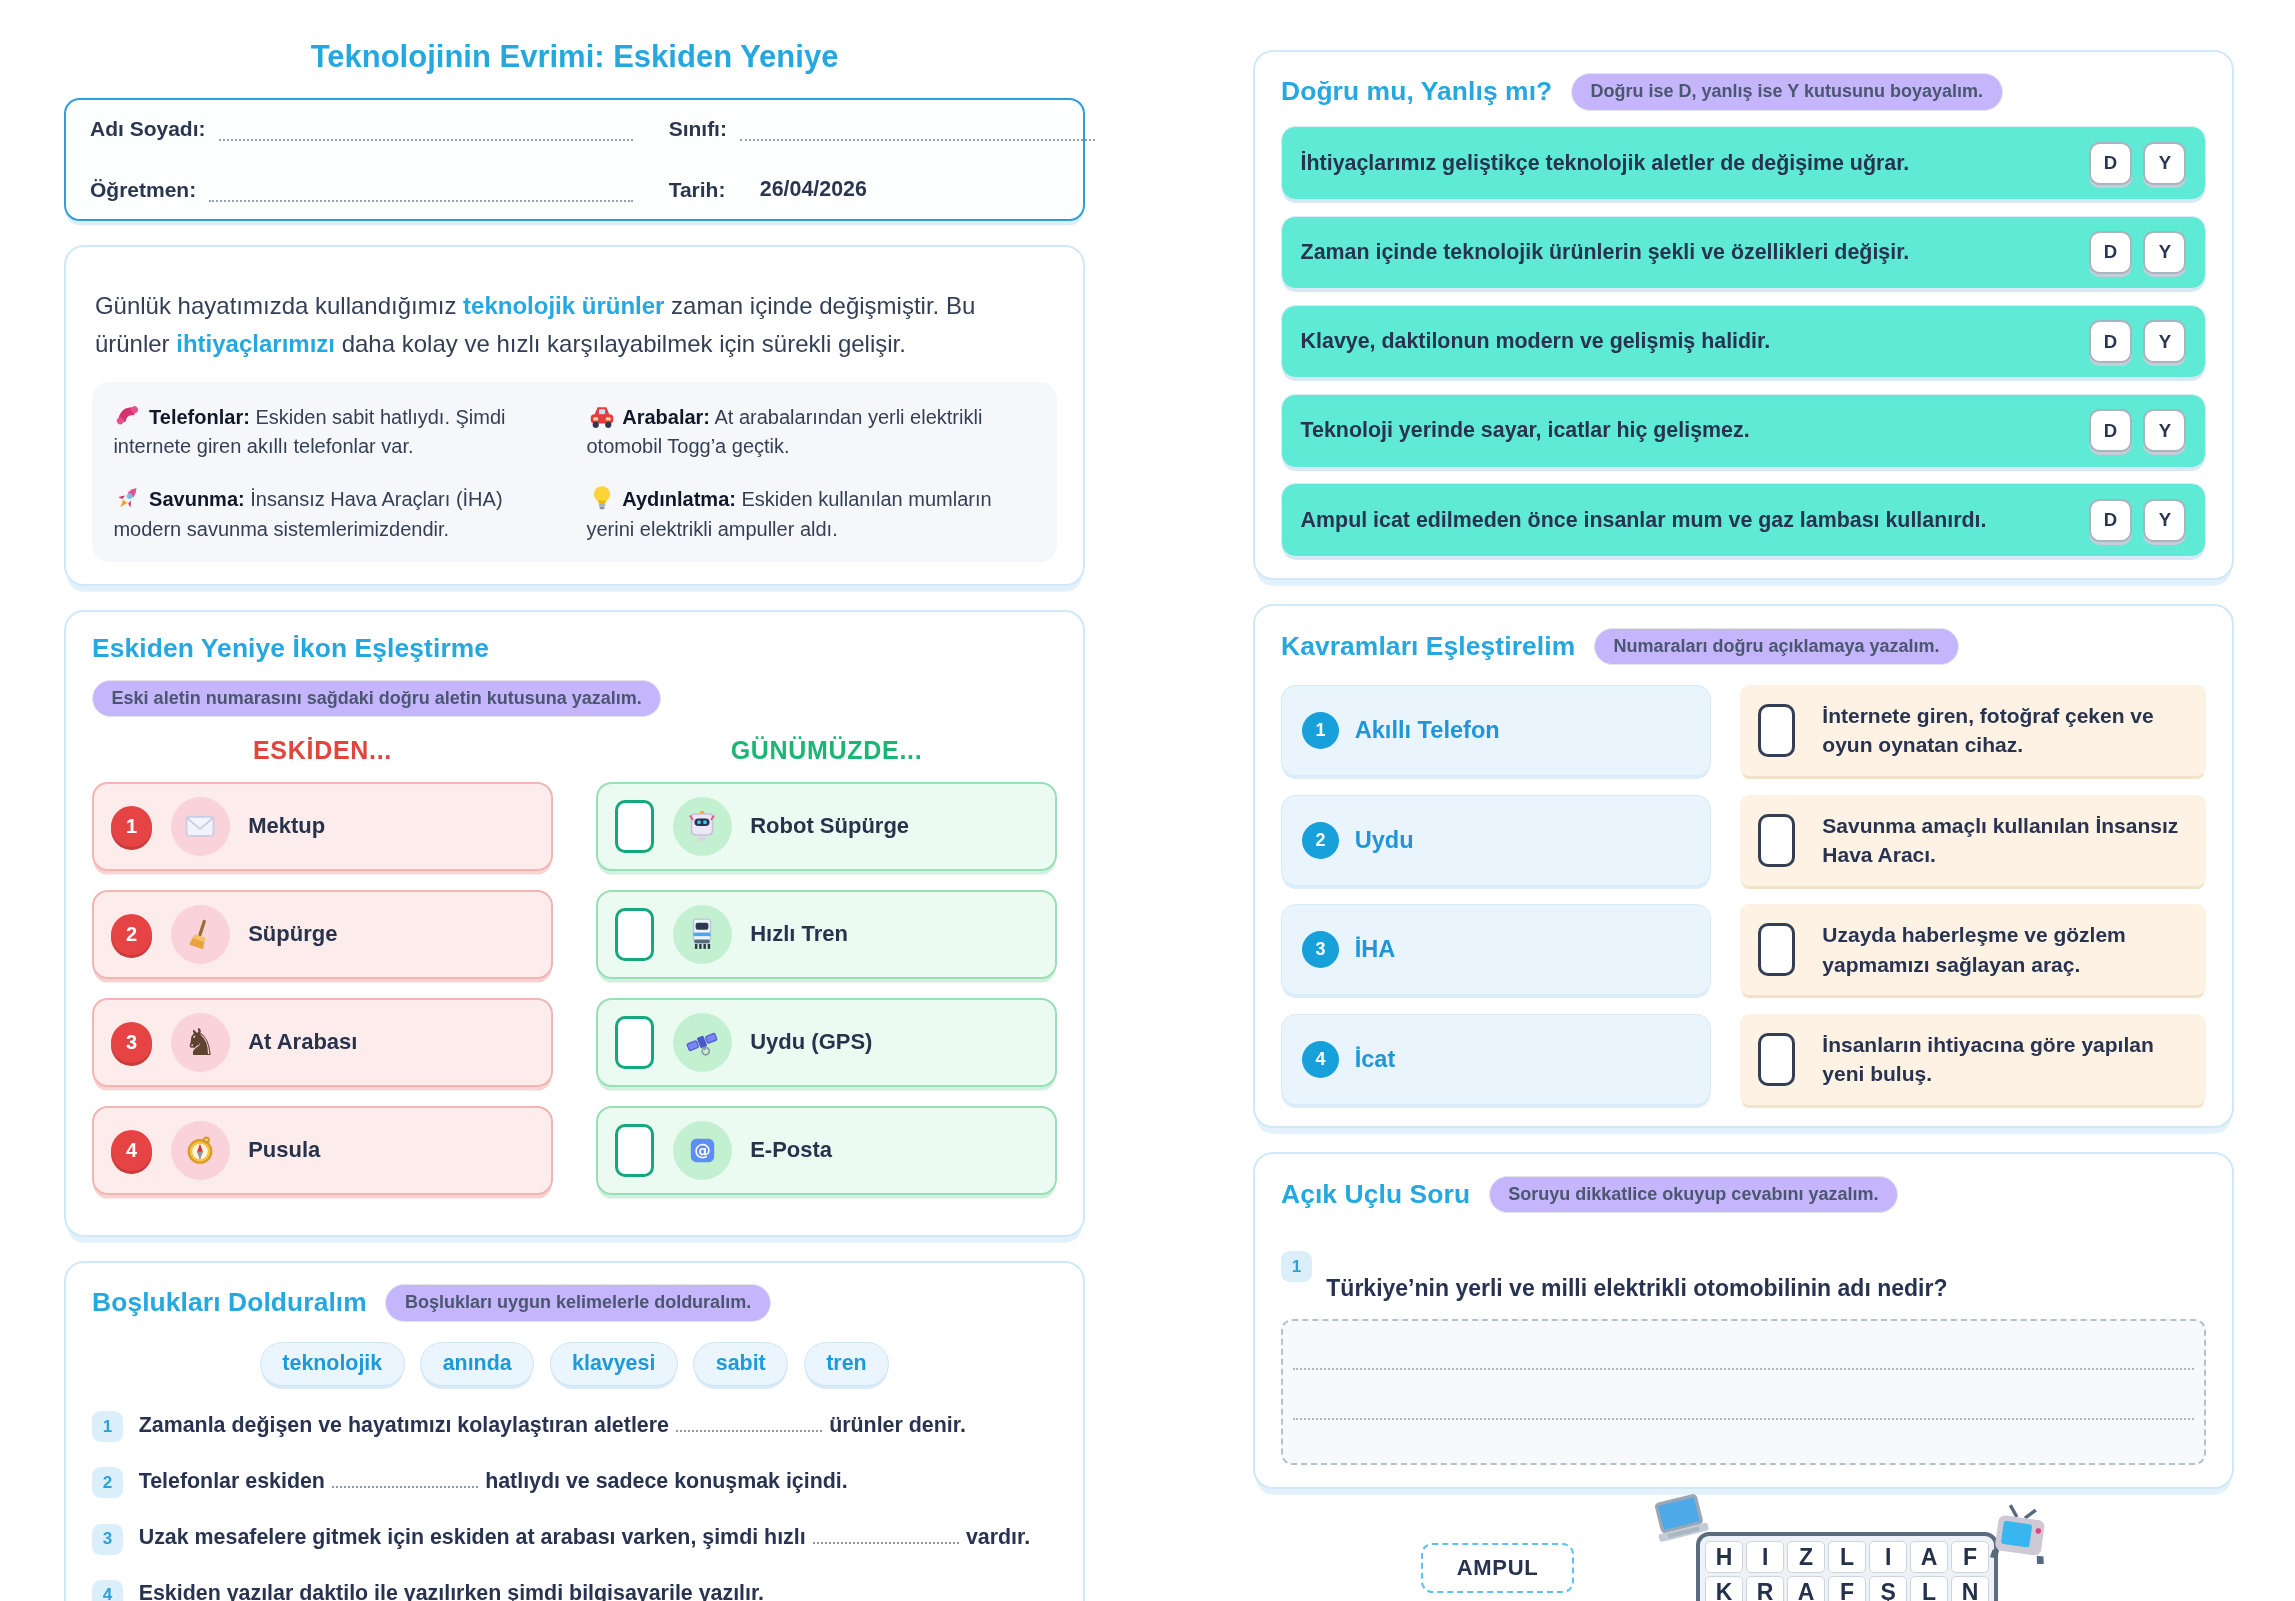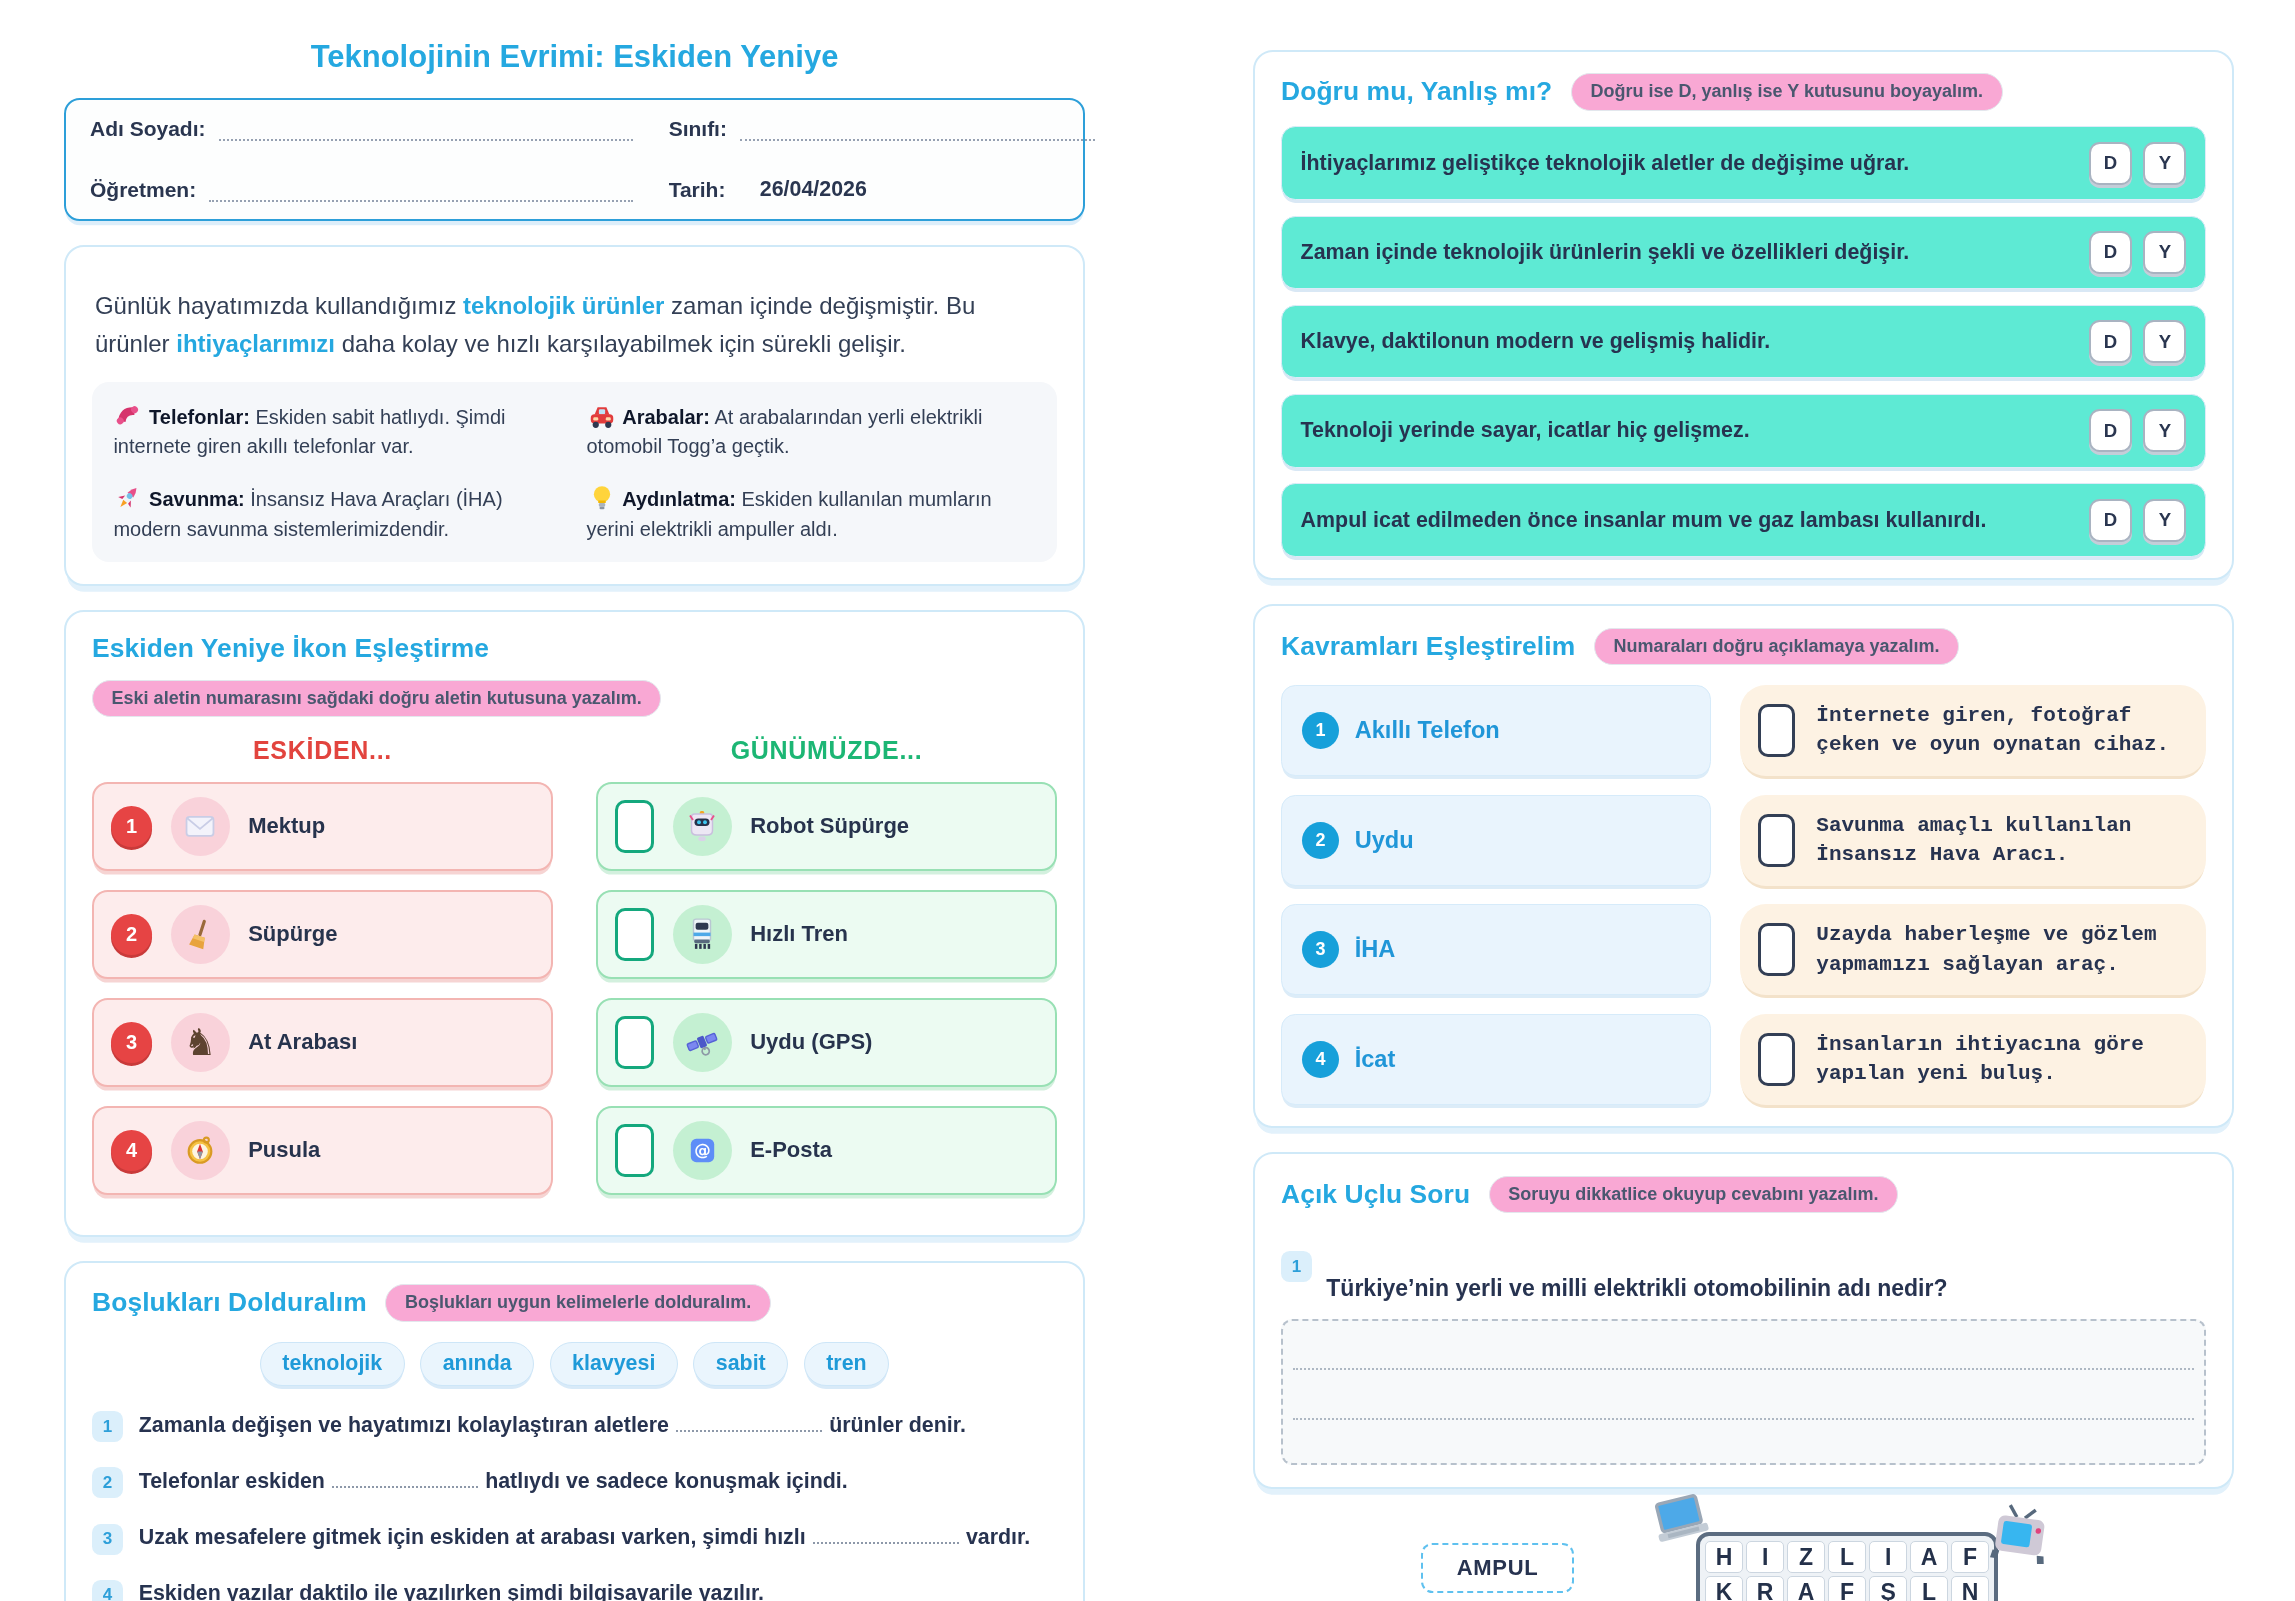--- a/index.html
+++ b/index.html
@@ -15,21 +15,21 @@
 
   
   .card{
     background:#fff;border:2.1px solid #cfe9f8;border-radius:20px;
     box-shadow:0 8.6px 0 -2.9px #e2f1fb;
     padding:21.4px 26px;margin-top:24px;
   }
   .sec-head{display:flex;align-items:center;gap:18.6px;flex-wrap:wrap;}
   .sec-title{color:#25a8e0;font-size:26.4px;font-weight:bold;letter-spacing:0.1px;}
   .badge{
-    background:#f9a8d4;border:1.4px solid #e3e7ed;border-radius:713px;
+    background:#c4b5fd;border:1.4px solid #e3e7ed;border-radius:713px;
     padding:7.1px 18.6px;font-size:18px;color:#4a576f;font-weight:bold;
   }
   .numcircle{
     width:41px;height:41px;border-radius:50%;flex:0 0 auto;
     display:flex;align-items:center;justify-content:center;
     color:#fff;font-weight:bold;font-size:20px;
   }
   .checkbox{
     background:#fff;border-radius:10px;flex:0 0 auto;
   }
@@ -118,22 +118,22 @@
   
   .cm-grid{display:grid;grid-template-columns:46.5% 1fr;column-gap:28.6px;row-gap:18.6px;margin-top:20px;}
   .cm-left{
     background:#e9f4fd;border:1.4px solid #d6ebfa;border-radius:14.3px;
     box-shadow:0 4.3px 0 -1.4px #dcecf8;
     display:flex;align-items:center;gap:15.7px;padding:17px 20px;min-height:91px;
   }
   .cm-left .numcircle{width:37px;height:37px;background:#17a0da;font-size:18px;}
   .cm-label{font-size:23.6px;font-weight:bold;color:#2096d8;}
   .cm-right{
-    background:#fdf2e3;border-radius:26px;box-shadow:0 4.3px 0 -1.4px #f3e2ca;
-    display:flex;align-items:center;gap:21px;padding:14.3px 18.6px;min-height:91px;font-family:Liberation Mono, monospace;
+    background:#fdf2e3;border-radius:9px;box-shadow:0 4.3px 0 -1.4px #f3e2ca;
+    display:flex;align-items:center;gap:27px;padding:14.3px 18.6px;min-height:91px;
   }
   .cm-check{width:37px;height:53px;border:3.6px solid #333f55;}
   .cm-text{font-size:21px;font-weight:600;color:#273350;line-height:1.4;}
 
   
   .oq-q{display:flex;align-items:center;gap:14.3px;margin:18.6px 0 17px 0;}
   .oq-q .qnum{margin-top:0;}
   .oq-text{font-size:23px;font-weight:bold;color:#273350;margin-top:44px;}
   .answer-box{
     border:2.1px dashed #b7c1cc;border-radius:11.4px;background:#f7f9fa;

